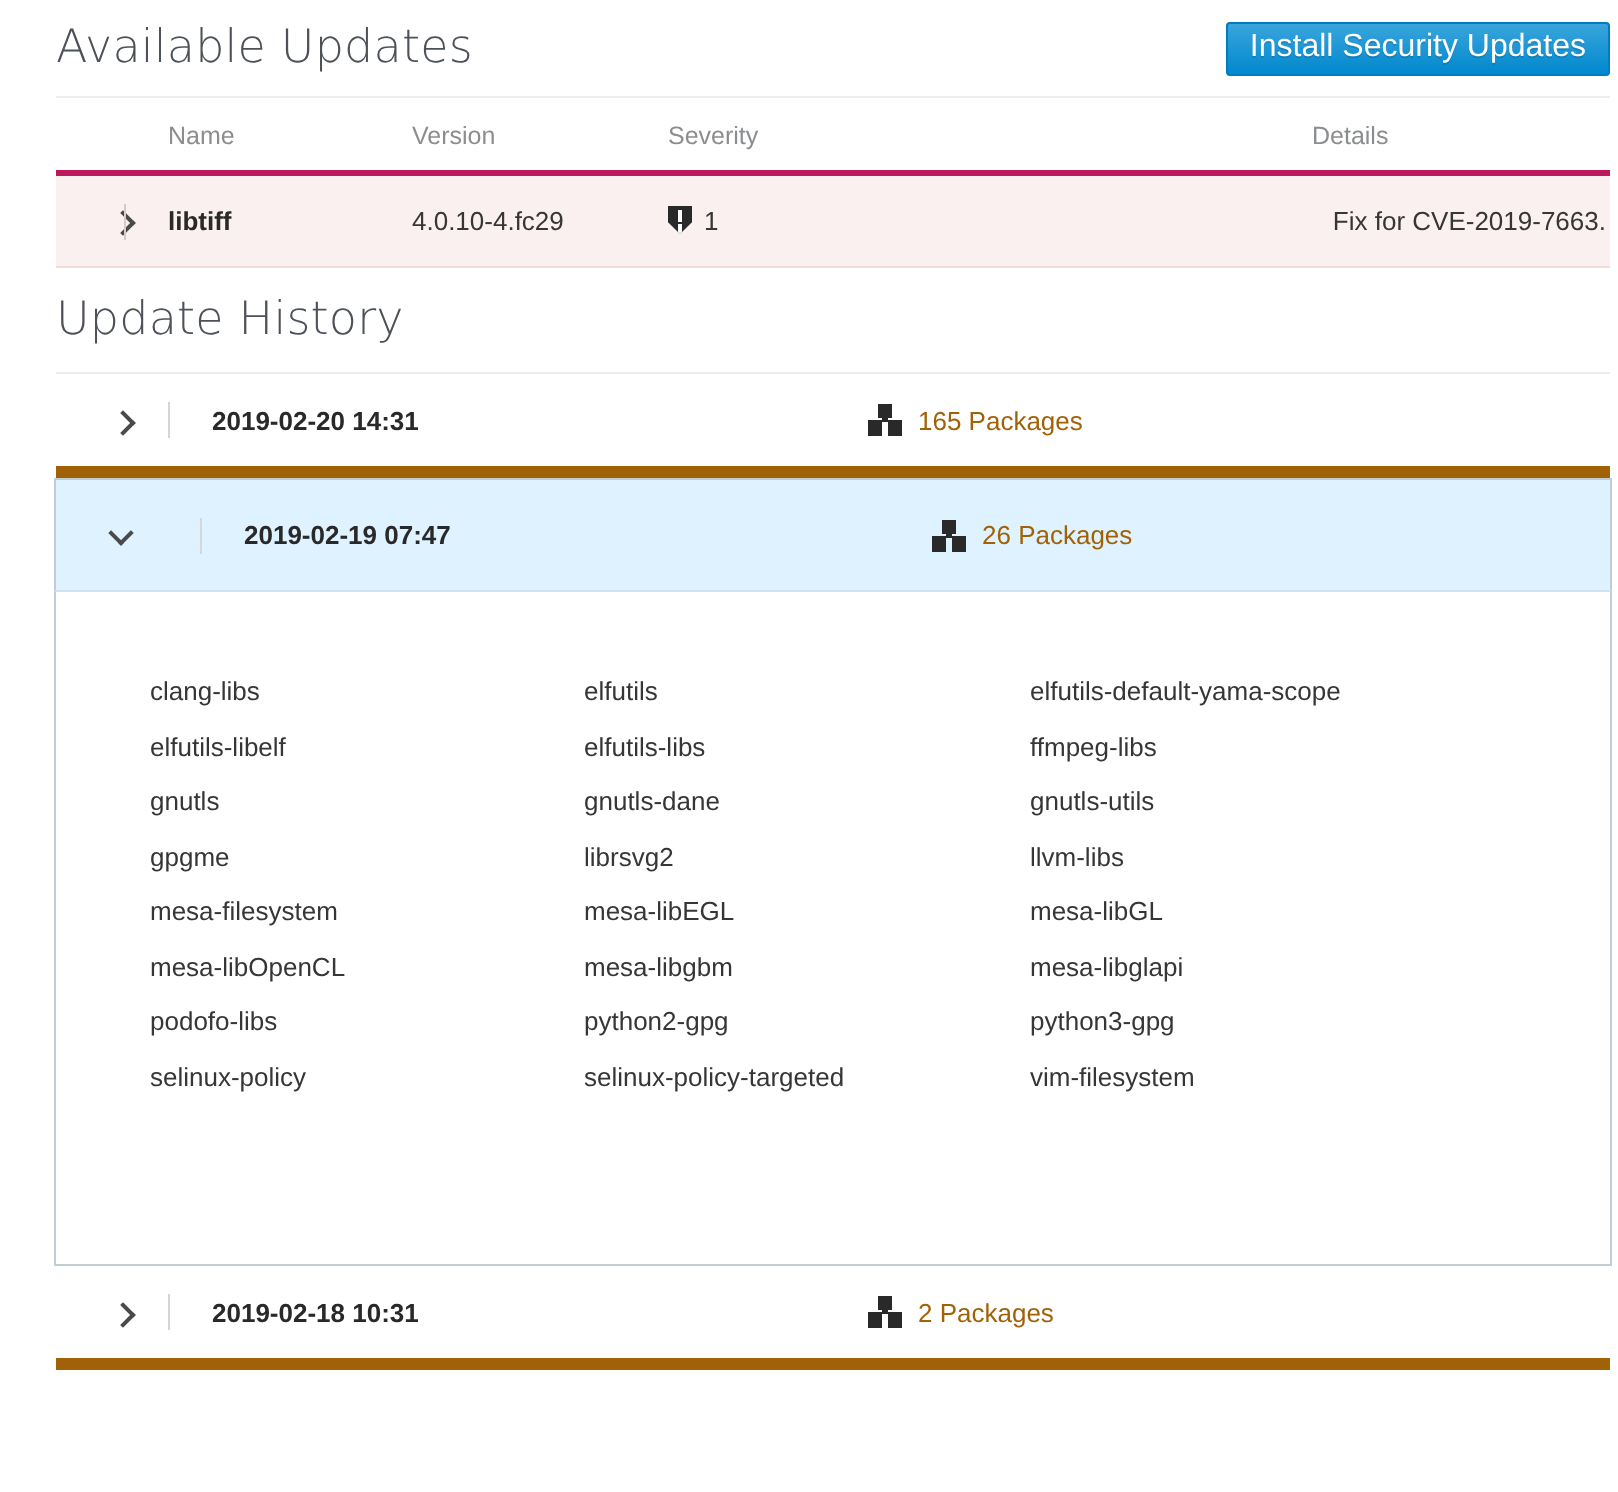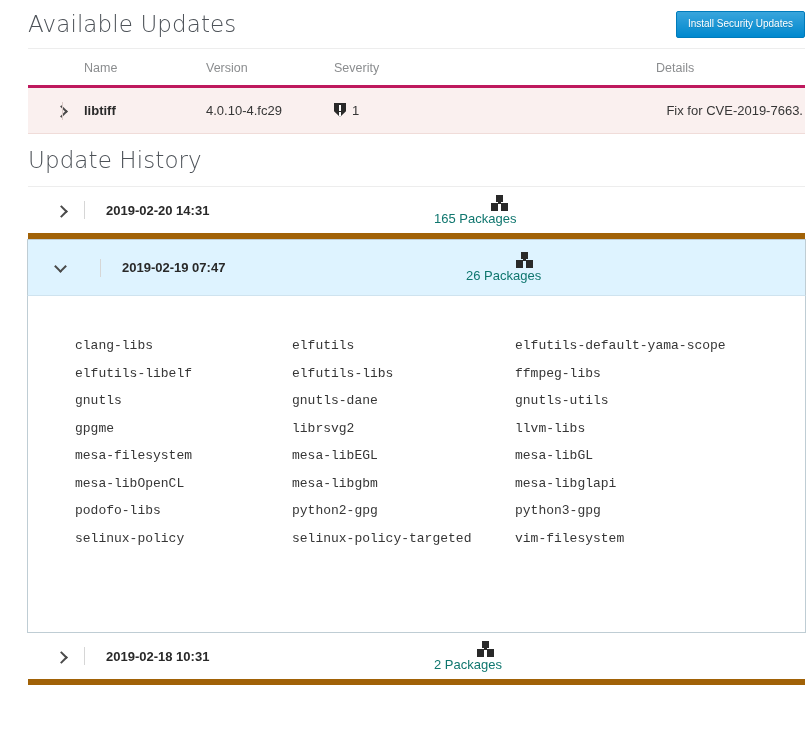--- a/index.html
+++ b/index.html
@@ -40,21 +40,21 @@
     font-size: 23px;
     line-height: 28px;
     color: #4d5258;
     letter-spacing: 0.1px;
     white-space: nowrap;
   }
   .btn-primary {
     display: inline-block;
     padding: 4px 11px 5px;
     font-family: "Liberation Sans", sans-serif;
-    font-size: 10px;
+    font-size: 16px;
     line-height: 16px;
     color: #ffffff;
     background: linear-gradient(to bottom, #39a5dc 0%, #0088ce 100%);
     border: 1px solid #007bbb;
     border-radius: 2px;
     cursor: pointer;
     white-space: nowrap;
     text-shadow: 0 1px 0 rgba(0,0,0,0.12);
   }
 
@@ -211,24 +211,23 @@
     position: absolute;
     left: 0;
     top: 50%;
     margin-top: -9px;
     width: 1px;
     height: 18px;
     background: #d6d6d6;
   }
   .hist-count {
     display: flex;
-    align-items: flex-end;
-    font-size: 13px;
-    color: #0f766e;
-    flex-direction: column;
+    align-items: center;
+    font-size: 13px;
+    color: #a16207;
   }
 
   
   .cubes-icon {
     position: relative;
     width: 17px;
     height: 16px;
     margin-right: 8px;
     flex: 0 0 auto;
   }
@@ -244,21 +243,20 @@
 
   
   .pkg-panel {
     border: 1px solid #bfcdd4;
     border-top: 1px solid #cfe3ef;
     background: #ffffff;
     margin: 0 -1px;
     box-sizing: border-box;
     padding: 36px 0 40px 47px;
     height: 338px;
-    font-family: Liberation Mono, monospace;
   }
   .pkg-grid {
     display: grid;
     grid-template-columns: 217px 223px auto;
     row-gap: 0;
   }
   .pkg-item {
     font-size: 13px;
     color: #363636;
     line-height: 27.5px;

